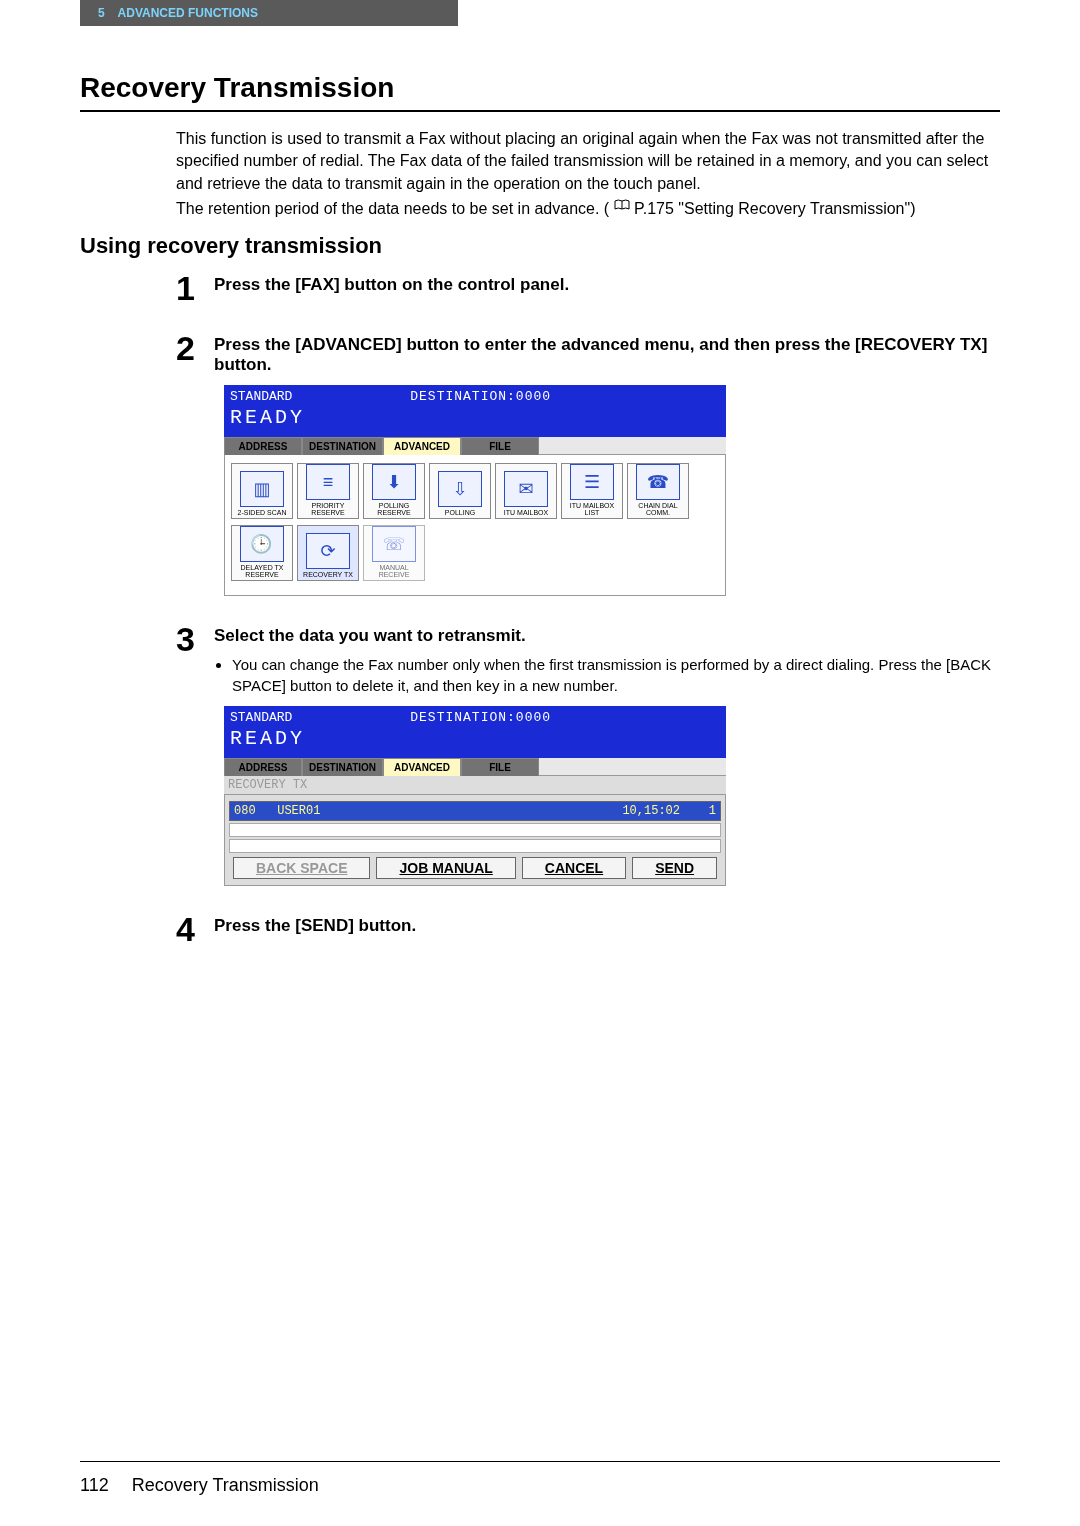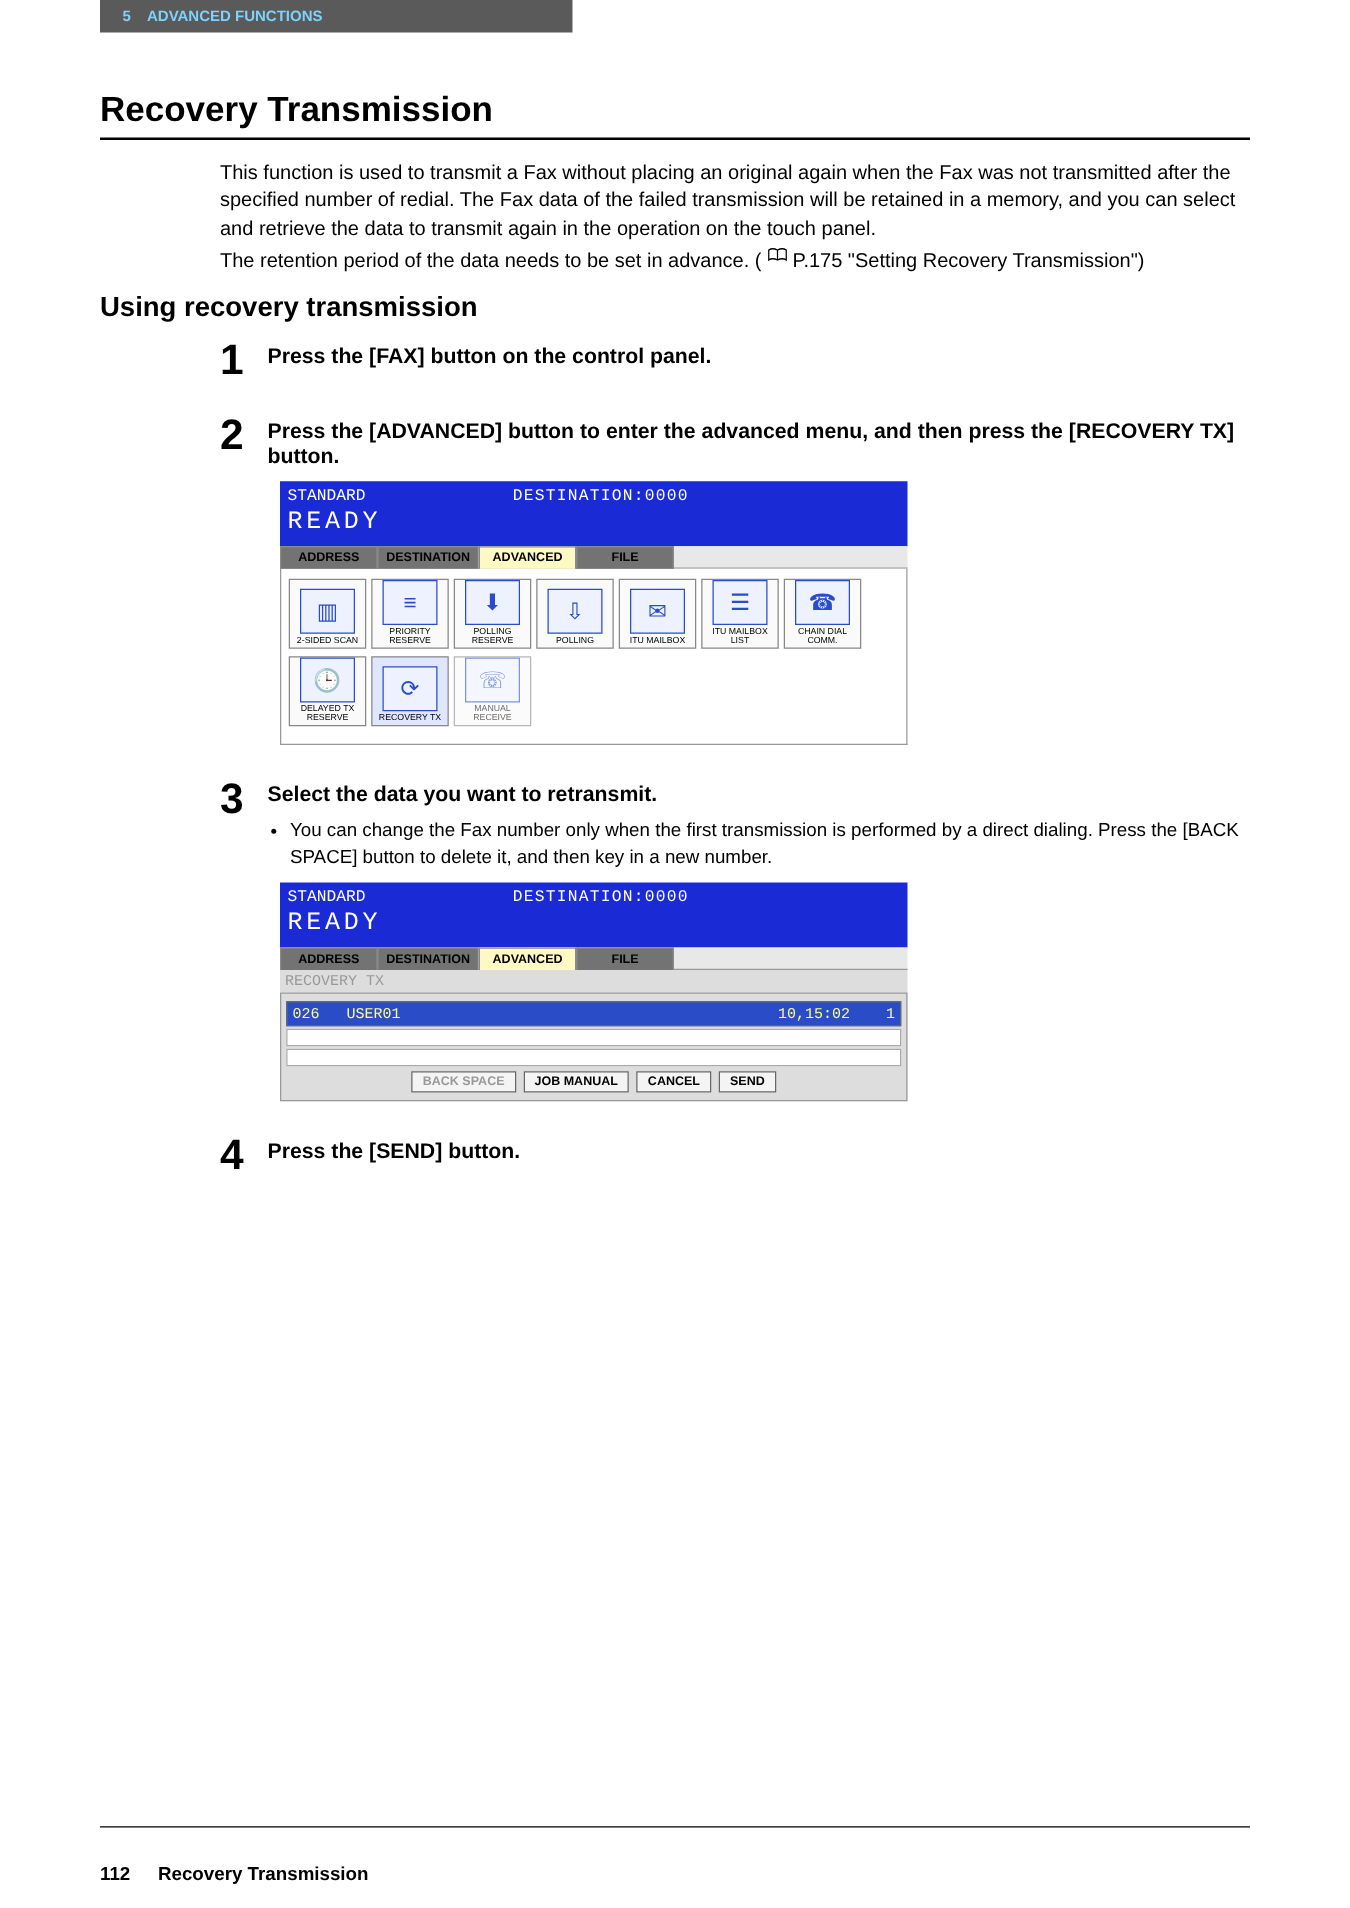--- a/index.html
+++ b/index.html
@@ -162,26 +162,26 @@
     border:1px solid #666; margin-bottom:2px; padding:2px 4px;
     justify-content:space-between;
   }
   .blank-row {
     height:14px; background:#fff; border:1px solid #aaa; margin-bottom:2px;
   }
   .btn-row {
     display:flex; justify-content:center; gap:6px; margin-top:4px;
   }
   .sbtn {
-    font-size:10px; font-weight:bold; padding:2px 8px;
-    border:1px solid #666; background:#f4f4f4;
+    font-size:14px; font-weight:bold; padding:2px 22px;
+    border:1px solid #666; background:#f4f4f4;text-decoration:underline;
   }
   .sbtn.dim { color:#999; }
   .footer {
-    position:absolute; bottom:18px; left:80px; font-size:15px;font-weight:bold;
+    position:absolute; bottom:30px; left:80px; font-size:18px;
   }
   .footer .pnum { margin-right:18px; }
   .hr-foot {
     position:absolute; bottom:64px; left:80px; right:80px;
     border:none; border-top:1px solid #000;
   }
 </style>
 </head>
 <body>
 
@@ -311,21 +311,21 @@
         <div class="tabs">
           <div class="tab">ADDRESS</div>
           <div class="tab">DESTINATION</div>
           <div class="tab active">ADVANCED</div>
           <div class="tab">FILE</div>
           <div class="tab-gap"></div>
         </div>
         <div class="recov-label">RECOVERY TX</div>
         <div class="table2">
           <div class="sel-row">
-            <span><span>026</span>&nbsp;&nbsp;&nbsp;<span>USER01</span></span>
+            <span><span>080</span>&nbsp;&nbsp;&nbsp;<span>USER01</span></span>
             <span><span>10,15:02</span>&nbsp;&nbsp;&nbsp;&nbsp;<span>1</span></span>
           </div>
           <div class="blank-row"></div>
           <div class="blank-row"></div>
           <div class="btn-row">
             <div class="sbtn dim">BACK SPACE</div>
             <div class="sbtn">JOB MANUAL</div>
             <div class="sbtn">CANCEL</div>
             <div class="sbtn">SEND</div>
           </div>

